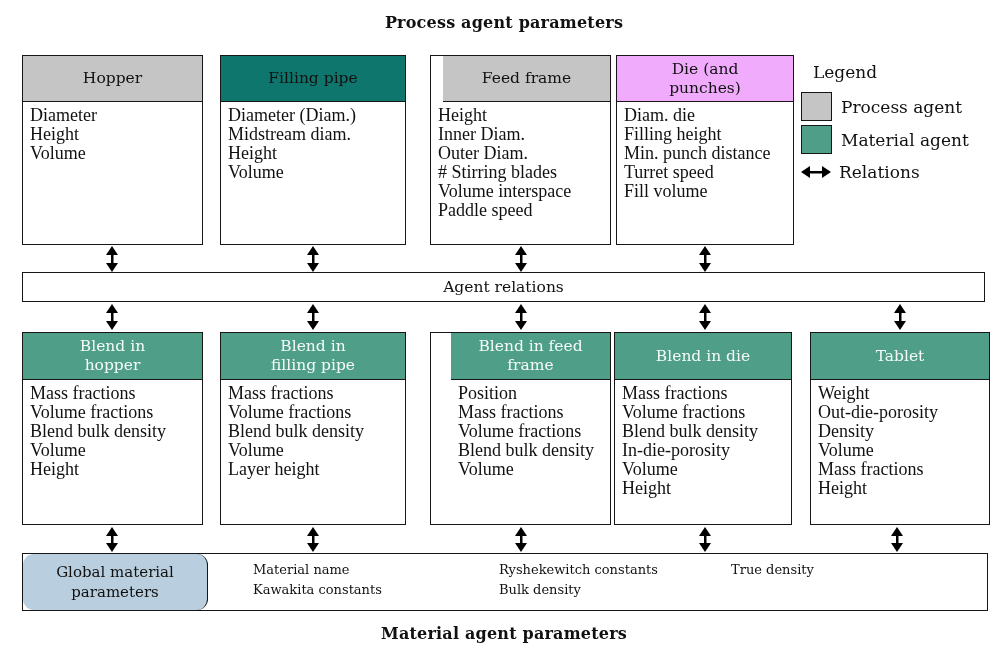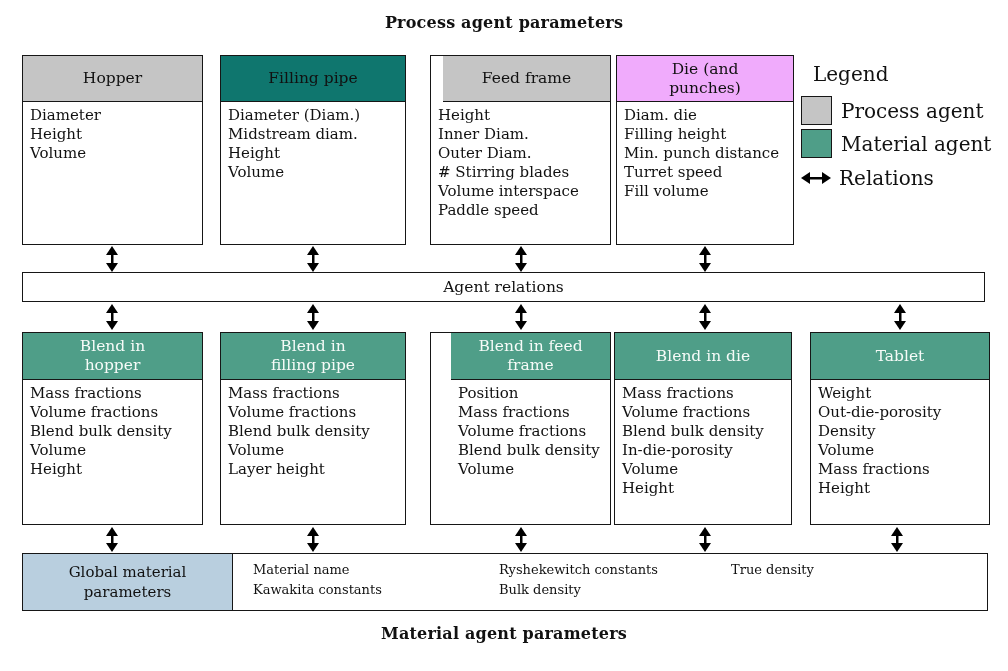--- a/index.html
+++ b/index.html
@@ -16,22 +16,22 @@
     box-sizing:border-box; display:flex; flex-direction:column;
   }
   .hd {
     flex:0 0 auto; display:flex; align-items:center; justify-content:center;
     border-bottom:1.5px solid #161616; text-align:center;
     font-size:15.5px; line-height:19px;
   }
   .hd span { display:inline-block; max-width:108px; }
   .hd.mat { color:#f6fbf8; }
   .bd {
-    flex:1 1 auto; padding:4px 7px; font-size:15px; line-height:19px;
-    white-space:pre-line; text-align:left;
+    flex:1 1 auto; padding:4px 7px; font-size:18px; line-height:19px;
+    white-space:pre-line; text-align:left;font-family:Liberation Serif, serif;
   }
   .bar {
     position:absolute; border:1.5px solid #161616; background:#fff;
     box-sizing:border-box; text-align:center; font-size:15.5px;
   }
   .bigbar { position:absolute; border:1.5px solid #161616; background:#fff; box-sizing:border-box; }
   .bluebox {
     position:absolute; left:0; top:0; bottom:0; border-right:1.5px solid #161616;
     box-sizing:border-box; display:flex; align-items:center; justify-content:center;
     text-align:center; font-size:15px; line-height:20px;
@@ -57,21 +57,21 @@
     background:linear-gradient(#000,#000) no-repeat center / calc(100% - 14px) 2.5px;
   }
   .rel-h::before {
     content:""; position:absolute; left:0; top:50%; transform:translateY(-50%);
     border:6px solid transparent; border-left:0; border-right:9px solid #000;
   }
   .rel-h::after {
     content:""; position:absolute; right:0; top:50%; transform:translateY(-50%);
     border:6px solid transparent; border-right:0; border-left:9px solid #000;
   }
-  .legend { position:absolute; font-size:20px; }
+  .legend { position:absolute; font-size:17px; }
   .legend-title { margin:0 0 10px 12px; }
   .legend-item { display:flex; align-items:center; margin-bottom:4px; }
   .legend-item .swatch {
     width:31px; height:29px; box-sizing:border-box; border:1.7px solid #161616;
     margin-right:9px; flex:0 0 auto;
   }
   .legend-item .rel-h { margin-right:8px; }
 </style>
 </head>
 <body>
@@ -210,21 +210,21 @@
 Height</div>
   </div>
 
   <div class="rel-v" style="left:105px;top:527px;height:25px;"></div>
   <div class="rel-v" style="left:306px;top:527px;height:25px;"></div>
   <div class="rel-v" style="left:514px;top:527px;height:25px;"></div>
   <div class="rel-v" style="left:698px;top:527px;height:25px;"></div>
   <div class="rel-v" style="left:890px;top:527px;height:25px;"></div>
 
   <div class="bigbar" style="left:22px;top:553px;width:966px;height:58px;">
-    <div class="bluebox" style="width: 210px; background-color: rgb(185, 207, 223);">
+    <div class="bluebox" style="width: 185px; background-color: rgb(185, 207, 223); border-radius: 11px;">
       <span>Global material parameters</span>
     </div>
     <div class="gcol" style="left:230px;">Material name
 Kawakita constants</div>
     <div class="gcol" style="left:476px;">Ryshekewitch constants
 Bulk density</div>
     <div class="gcol" style="left:708px;">True density</div>
   </div>
 
   <div class="title" style="top:624px;">Material agent parameters</div>

